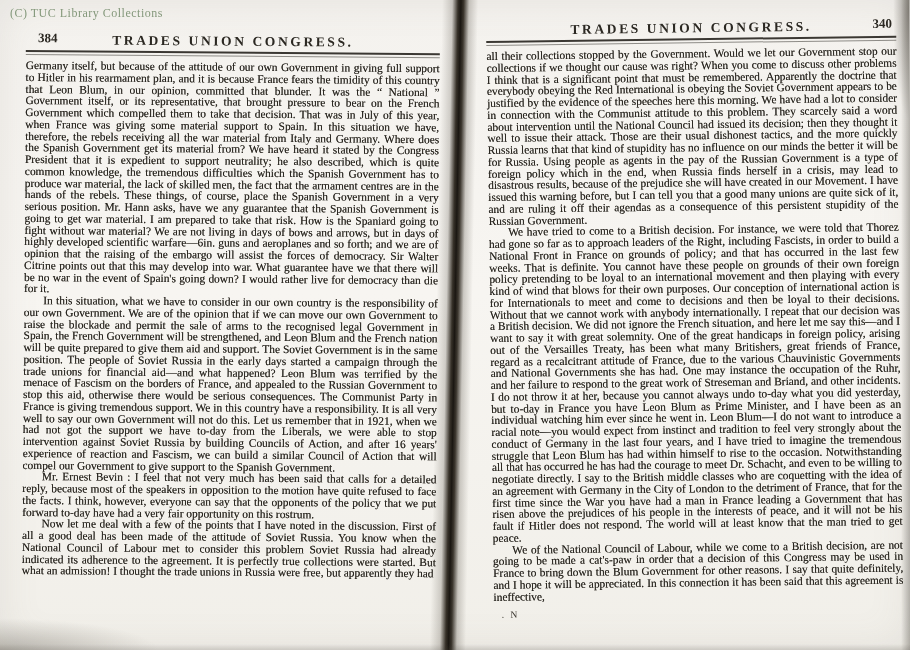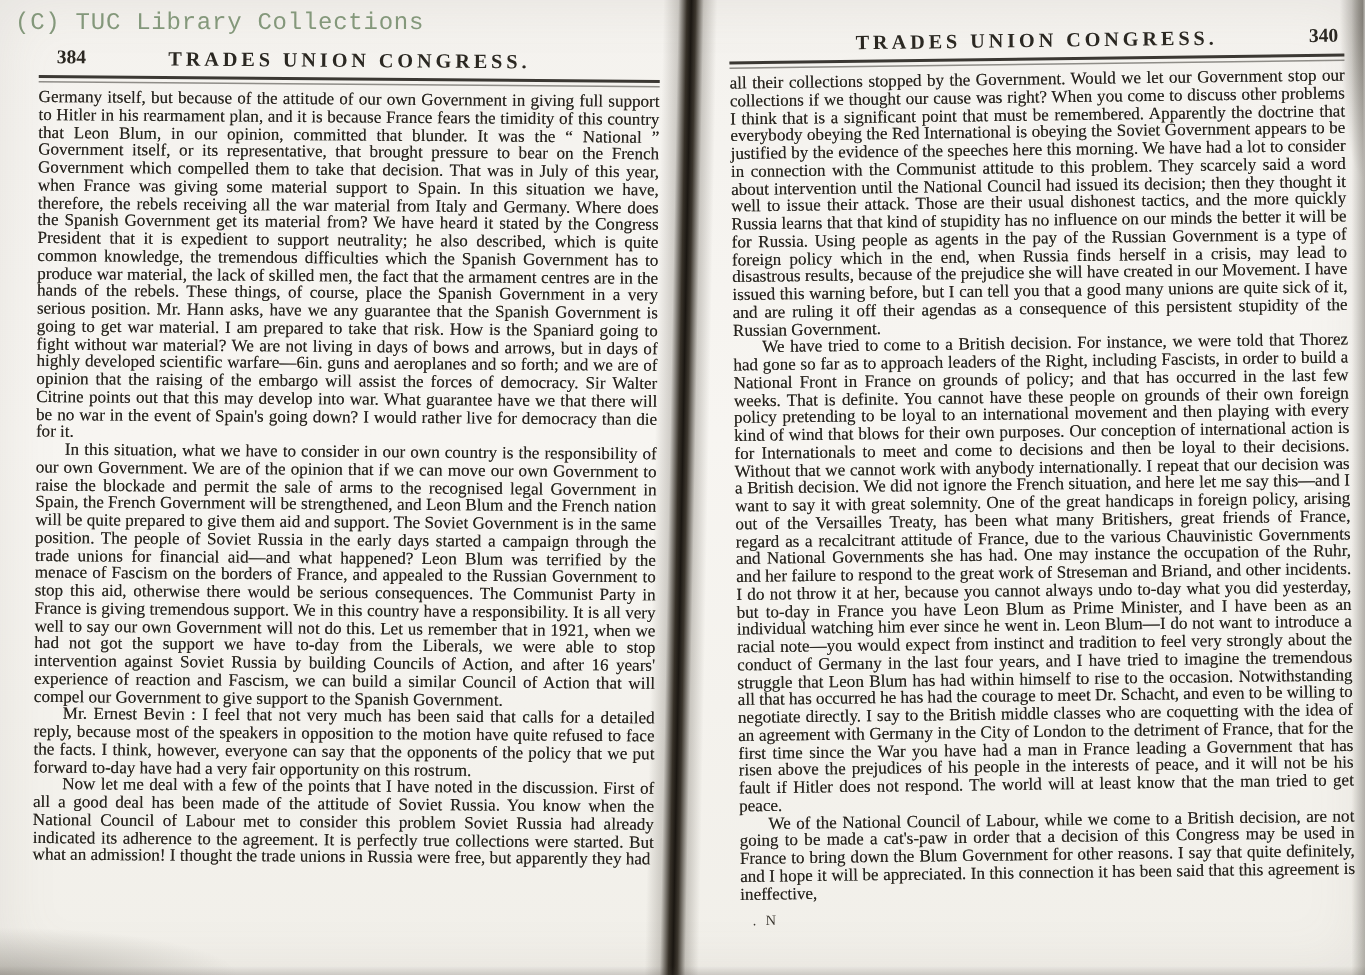--- a/index.html
+++ b/index.html
@@ -4,22 +4,22 @@
 <style>
   html,body { margin:0; padding:0; background:#e9e7e2; }
   .scan {
     position:relative; width:910px; height:650px; overflow:hidden;
     background:linear-gradient(180deg,#f4f2ee 0%,#f7f5f1 45%,#f1efe9 100%);
     font-family:"Liberation Serif", serif;
     box-shadow:inset 0 0 40px rgba(120,114,104,0.12);
   }
   .watermark {
     position:absolute; top:6px; left:10px; z-index:30;
-    font-family:Liberation Mono, monospace;
-    font-size:16px; letter-spacing:0.5px; color:#84987b;
+    font-family:Liberation Serif, serif;
+    font-size:12px; letter-spacing:0.5px; color:#84987b;
   }
   .page { position:absolute; top:0; height:650px; }
   .page-left  { left:0;     width:446px; }
   .page-right { left:462px; width:448px; }
   .pl-inner { position:absolute; left:26px; top:30px; width:414px;
               transform:rotate(0.45deg); transform-origin:0 0; }
   .pr-inner { position:absolute; left:24px; top:21px; width:410px;
               transform:rotate(-0.75deg); transform-origin:0 0; }
   .phead { position:relative; text-align:center; height:17px; color:#2b2822; }
   .ptitle { font-size:13.5px; font-weight:bold; letter-spacing:2.6px; white-space:nowrap; }

